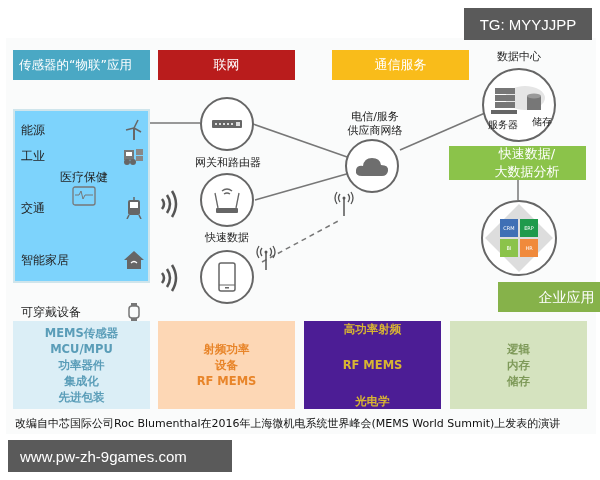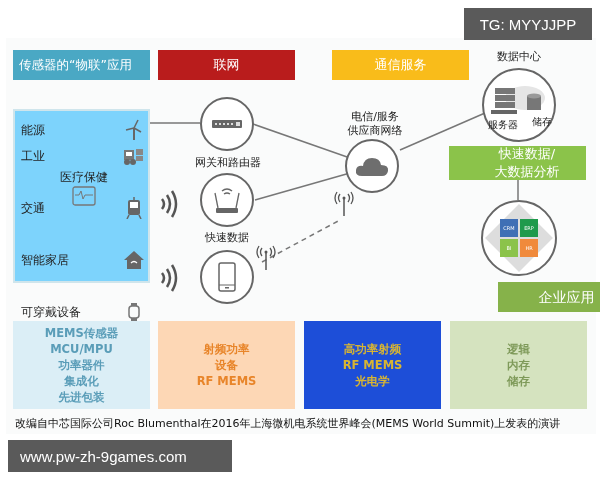--- a/index.html
+++ b/index.html
@@ -19,21 +19,21 @@
 
   .circle { position: absolute; border: 2px solid #666; border-radius: 50%; background: #fff; display: flex; align-items: center; justify-content: center; }
   .lbl { position: absolute; font-size: 11px; color: #222; text-align: center; line-height: 14px; white-space: nowrap; }
 
   .green-box { position: absolute; background: #8bc34a; color: #fff; display: flex; flex-direction: column; align-items: center; justify-content: center; font-size: 13px; line-height: 18px; }
   .green-box.dark { background: #86b24a; margin-left: 48px; }
 
   .bottom-box { position: absolute; top: 321px; height: 88px; display: flex; flex-direction: column; align-items: center; justify-content: center; font-size: 11.5px; font-weight: bold; line-height: 16px; text-align: center; }
   .bb-blue { background: #dbeef6; color: #5a9db8; left: 13px; width: 137px; }
   .bb-orange { background: #fdd7b5; color: #e8852a; left: 158px; width: 137px; }
-  .bb-yellow { background: #1d4ed8; color: #d8b532; left: 304px; width: 137px; }
+  .bb-yellow { background: #4c1d95; color: #d8b532; left: 304px; width: 137px; gap: 20px; }
   .bb-green { background: #d5e3bf; color: #7f9a5a; left: 450px; width: 137px; }
 
   .caption { position: absolute; left: 15px; top: 416px; font-size: 11px; color: #111; white-space: nowrap; }
   .wm-top { position: absolute; left: 464px; top: 8px; width: 128px; height: 32px; background: #5a5a5a; color: #fff; font-family: "Liberation Sans", sans-serif; font-size: 15px; display: flex; align-items: center; justify-content: center; }
   .wm-bottom { position: absolute; left: 8px; top: 440px; width: 224px; height: 32px; background: #5a5a5a; color: #fff; font-family: "Liberation Sans", sans-serif; font-size: 15px; display: flex; align-items: center; padding-left: 12px; }
   svg.lines { position: absolute; left: 0; top: 0; }
 </style>
 </head>
 <body>
 

